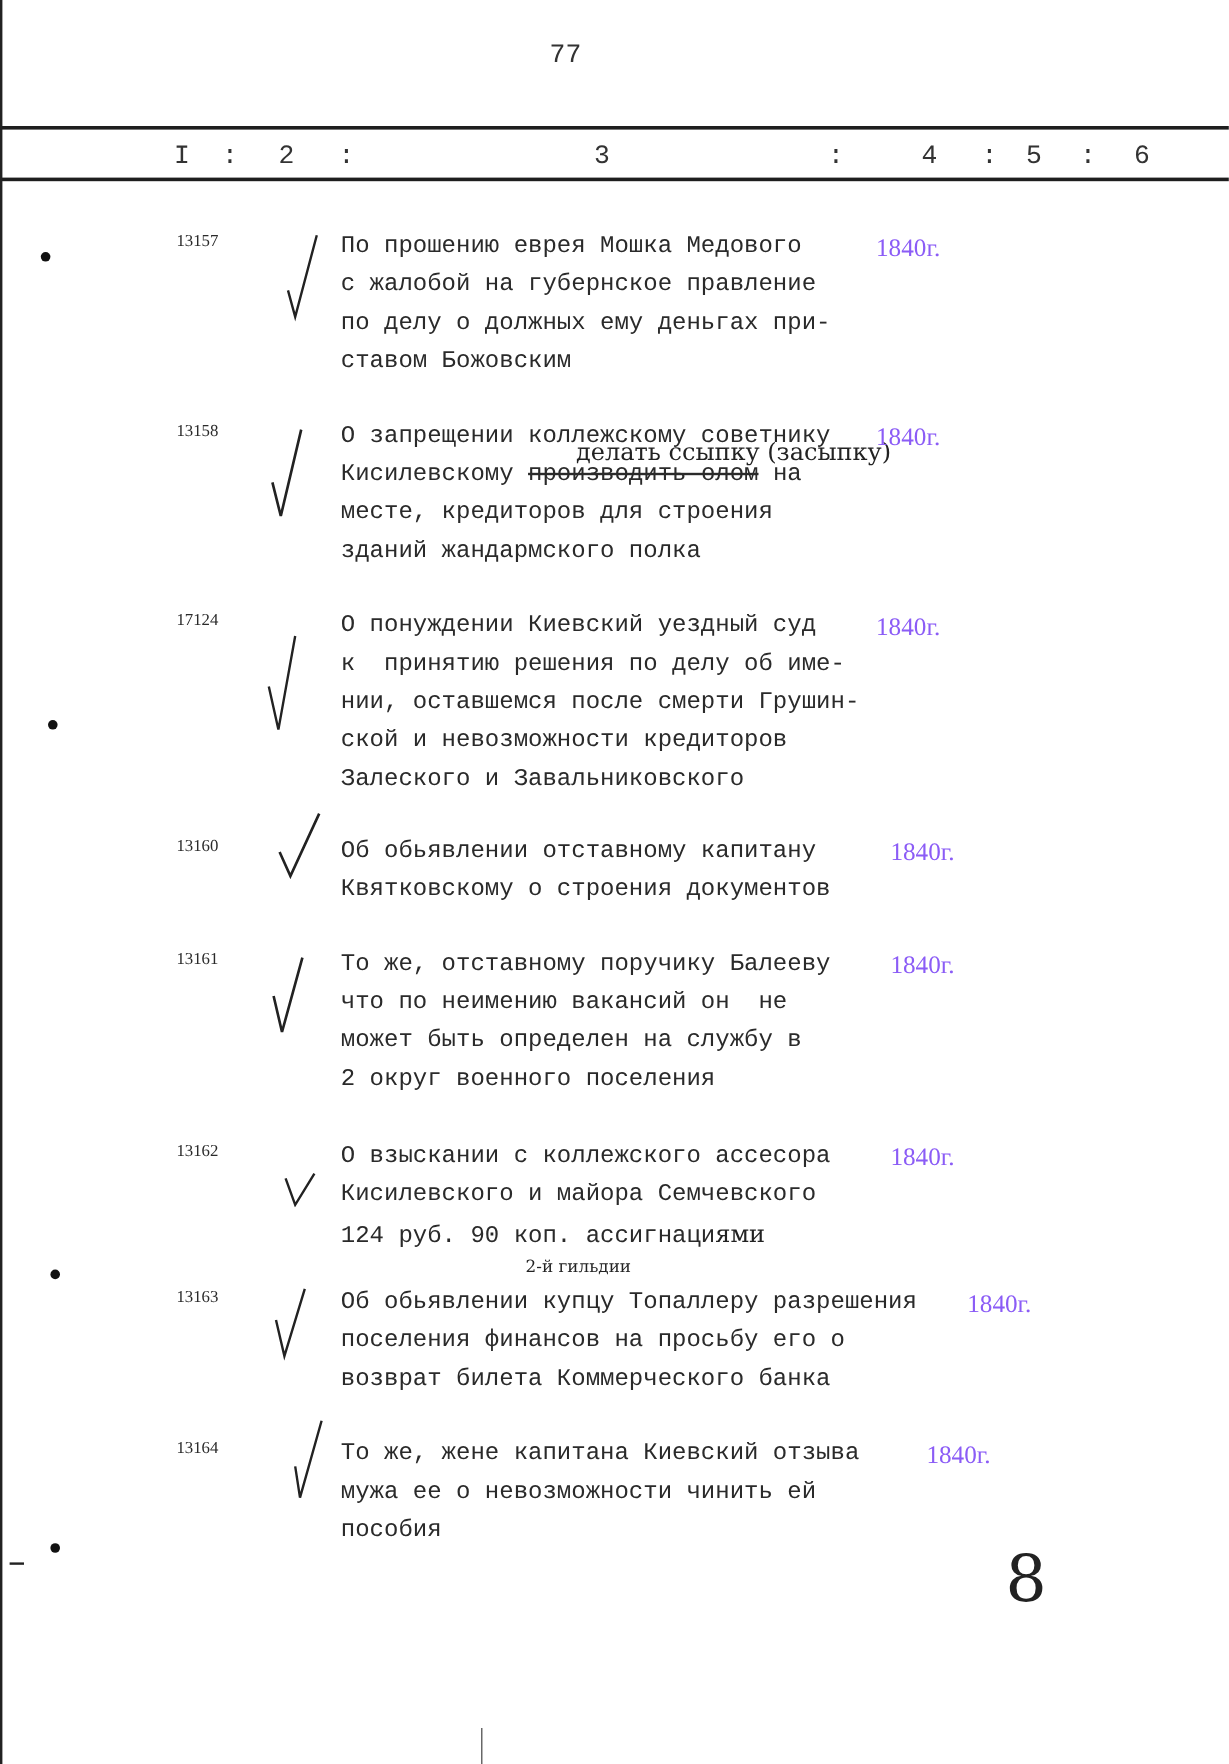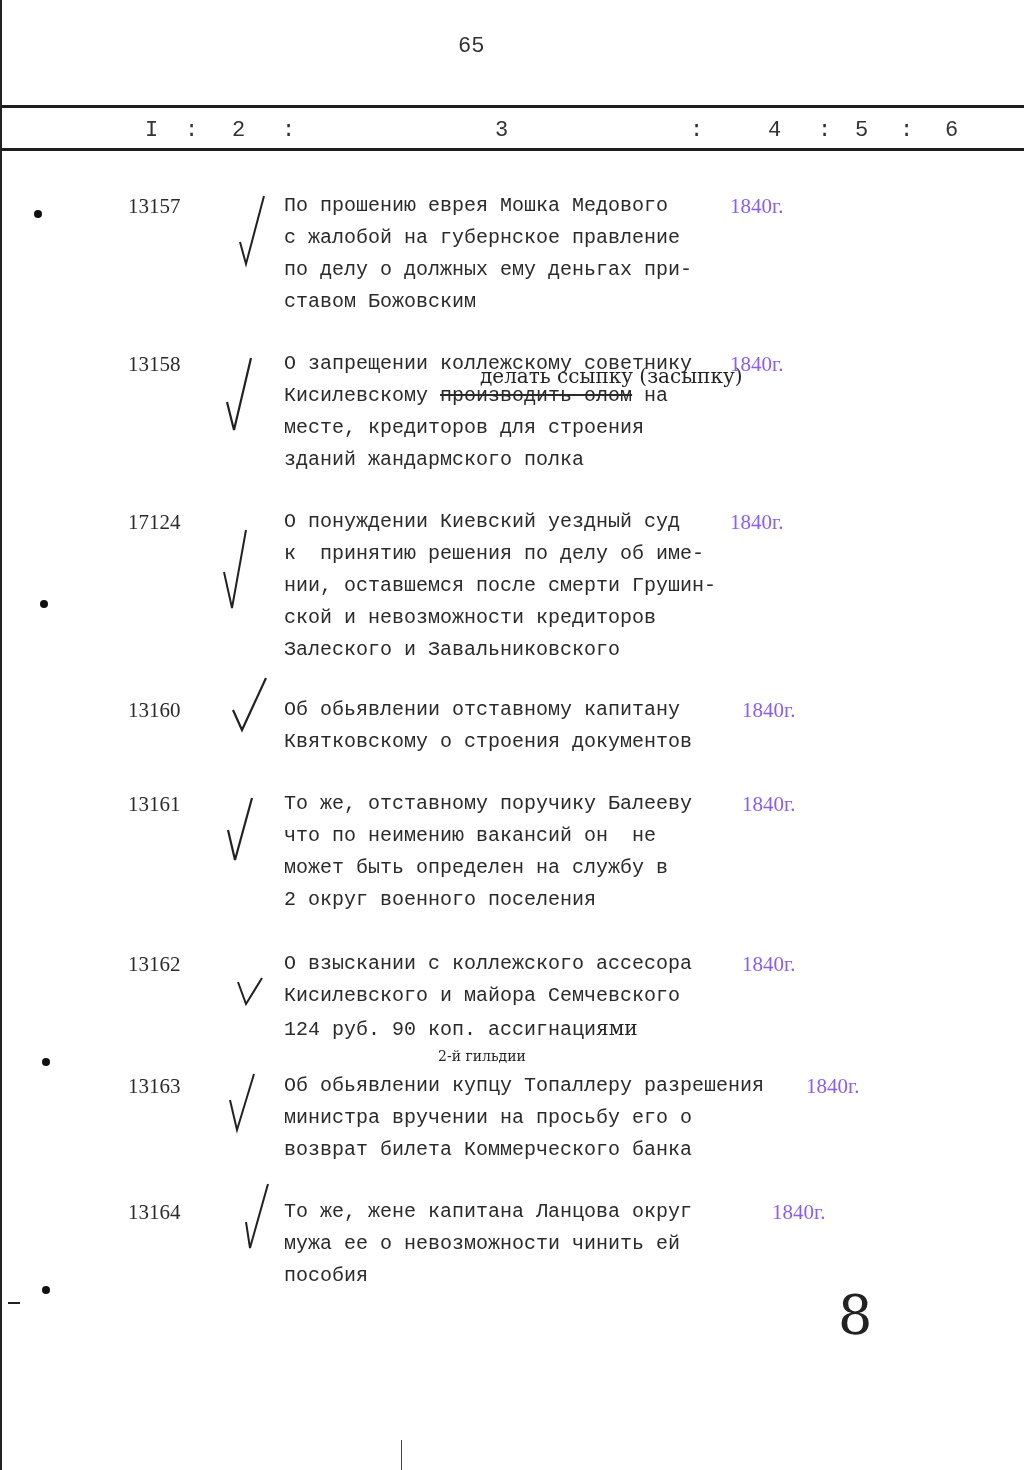--- a/index.html
+++ b/index.html
@@ -14,21 +14,21 @@
     .rule {
       position: absolute; left: 0; width: 1024px; background: #1e1e1e;
     }
     .rule.top { top: 105px; height: 3px; }
     .rule.bottom { top: 148px; height: 3px; }
     .colhead {
       position: absolute; top: 118px; font-size: 22px; color: #333;
     }
     .entry { position: absolute; left: 0; width: 1024px; }
     .entry-num {
-      position: absolute; left: 128px; font-size: 21px;
+      position: absolute; left: 147px; font-size: 14px;
       font-family: "Liberation Serif", "DejaVu Serif", serif; color: #2a2a2a;
       letter-spacing: 0px;
     }
     .entry-text {
       position: absolute; left: 284px; font-size: 20px; line-height: 32px;
       white-space: pre; color: #2a2a2a;
     }
     .entry-year {
       position: absolute; font-size: 21px;
       font-family: "Liberation Serif", "DejaVu Serif", serif; color: #8b5cf6;
@@ -40,21 +40,21 @@
       position: absolute; font-family: "DejaVu Serif", serif; 
       font-size: 20px; color: #222; white-space: pre;
     }
     .hand.small { font-size: 14px; }
     .dot { position: absolute; width: 8px; height: 8px; border-radius: 50%; background: #111; }
     .margin-mark { position: absolute; }
   </style>
 </head>
 <body>
 
-<div class="page-number">65</div>
+<div class="page-number">77</div>
 
 <div class="rule top"></div>
 <div class="colhead" style="left:145px">I</div>
 <div class="colhead" style="left:185px">:</div>
 <div class="colhead" style="left:232px">2</div>
 <div class="colhead" style="left:282px">:</div>
 <div class="colhead" style="left:495px">3</div>
 <div class="colhead" style="left:690px">:</div>
 <div class="colhead" style="left:768px">4</div>
 <div class="colhead" style="left:818px">:</div>
@@ -148,33 +148,33 @@
 
 <div class="entry" style="top:1072px">
   <div class="entry-num" style="top:2px">13163</div>
   <div class="check" style="left:228px;top:0px">
     <svg width="30" height="62" viewBox="0 0 30 62">
         <path d="M2 28 L9 58 L26 2" fill="none" stroke="#222" stroke-width="2"></path>
       </svg>
   </div>
   <div class="hand small" style="left:438px;top:-24px">2-й гильдии</div>
   <div class="entry-text" style="top:-2px"><span>Об обьявлении купцу Топаллеру разрешения</span>
-<span>министра вручении на просьбу его о</span>
+<span>поселения финансов на просьбу его о</span>
 <span>возврат билета Коммерческого банка</span></div>
   <div class="entry-year" style="left:806px;top:2px">1840г.</div>
 </div>
 
 <div class="entry" style="top:1198px">
   <div class="entry-num" style="top:2px">13164</div>
   <div class="check" style="left:244px;top:-16px">
     <svg width="28" height="70" viewBox="0 0 28 70">
         <path d="M2 40 L6 66 L24 2" fill="none" stroke="#222" stroke-width="2"></path>
       </svg>
   </div>
-  <div class="entry-text" style="top:-2px"><span>То же, жене капитана Ланцова округ</span>
+  <div class="entry-text" style="top:-2px"><span>То же, жене капитана Киевский отзыва</span>
 <span>мужа ее о невозможности чинить ей</span>
 <span>пособия</span></div>
   <div class="entry-year" style="left:772px;top:2px">1840г.</div>
 </div>
 
 <div class="hand" style="left:838px;top:1284px;font-size:54px">8</div>
 
 <div class="dot" style="left:34px;top:210px"></div>
 <div class="dot" style="left:40px;top:600px"></div>
 <div class="dot" style="left:42px;top:1058px"></div>

